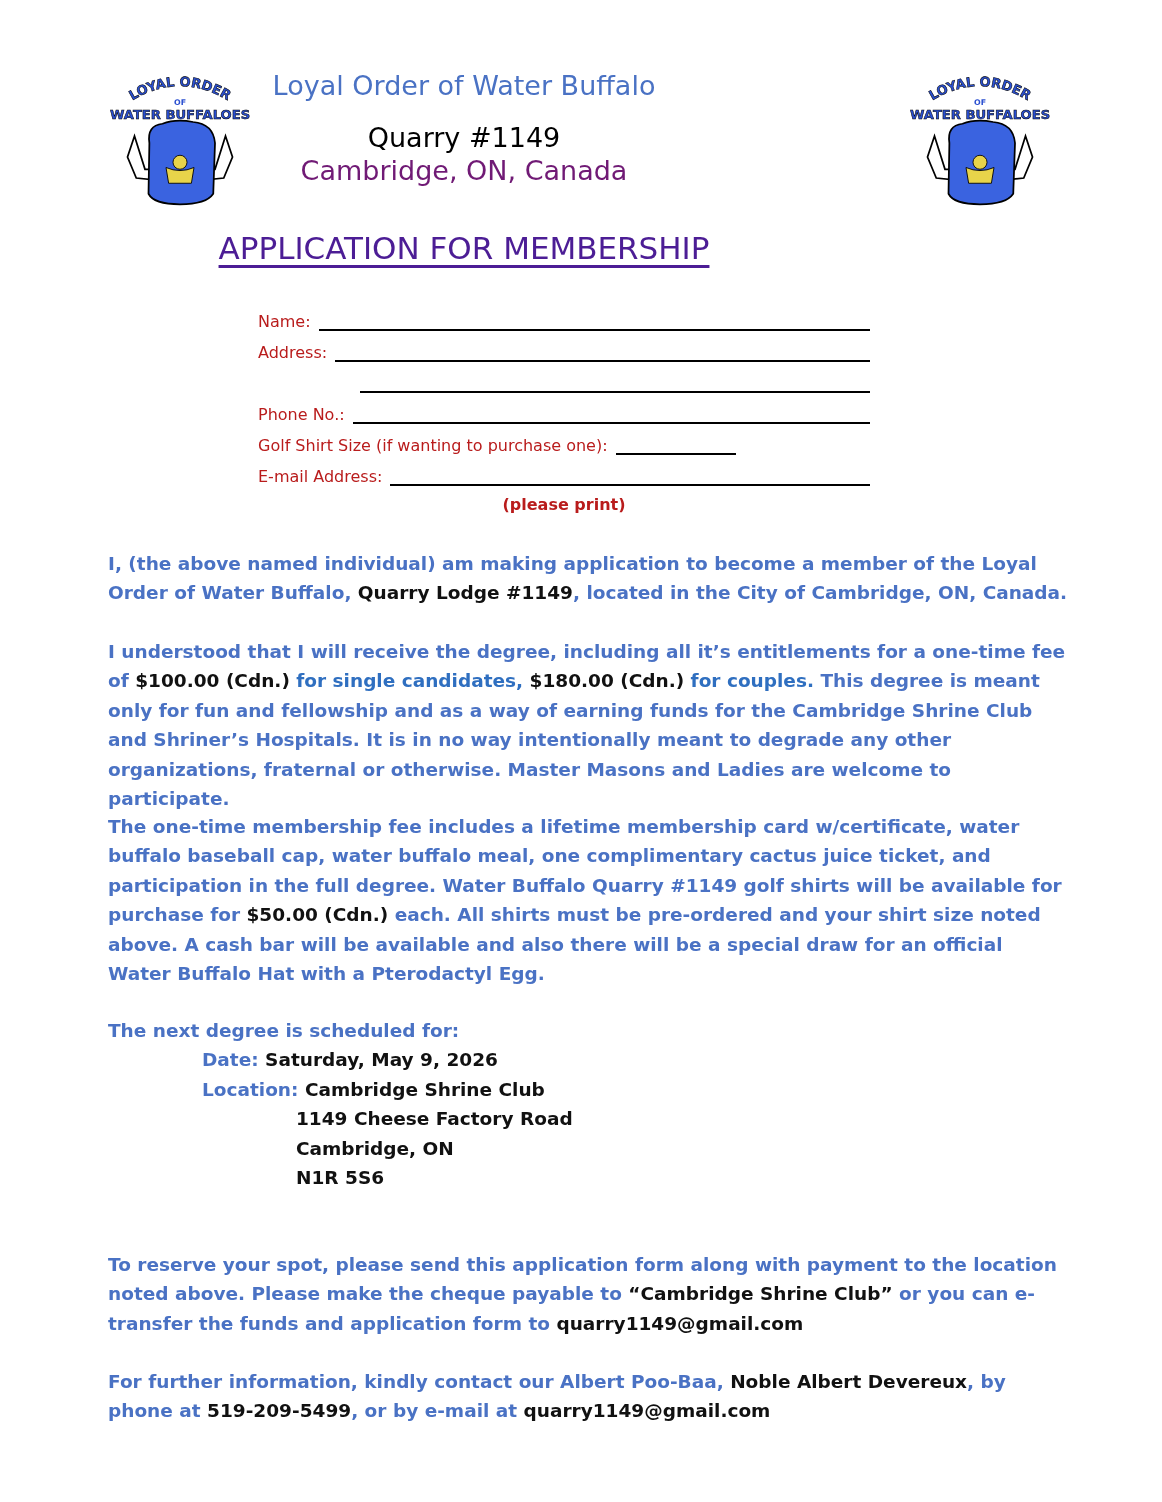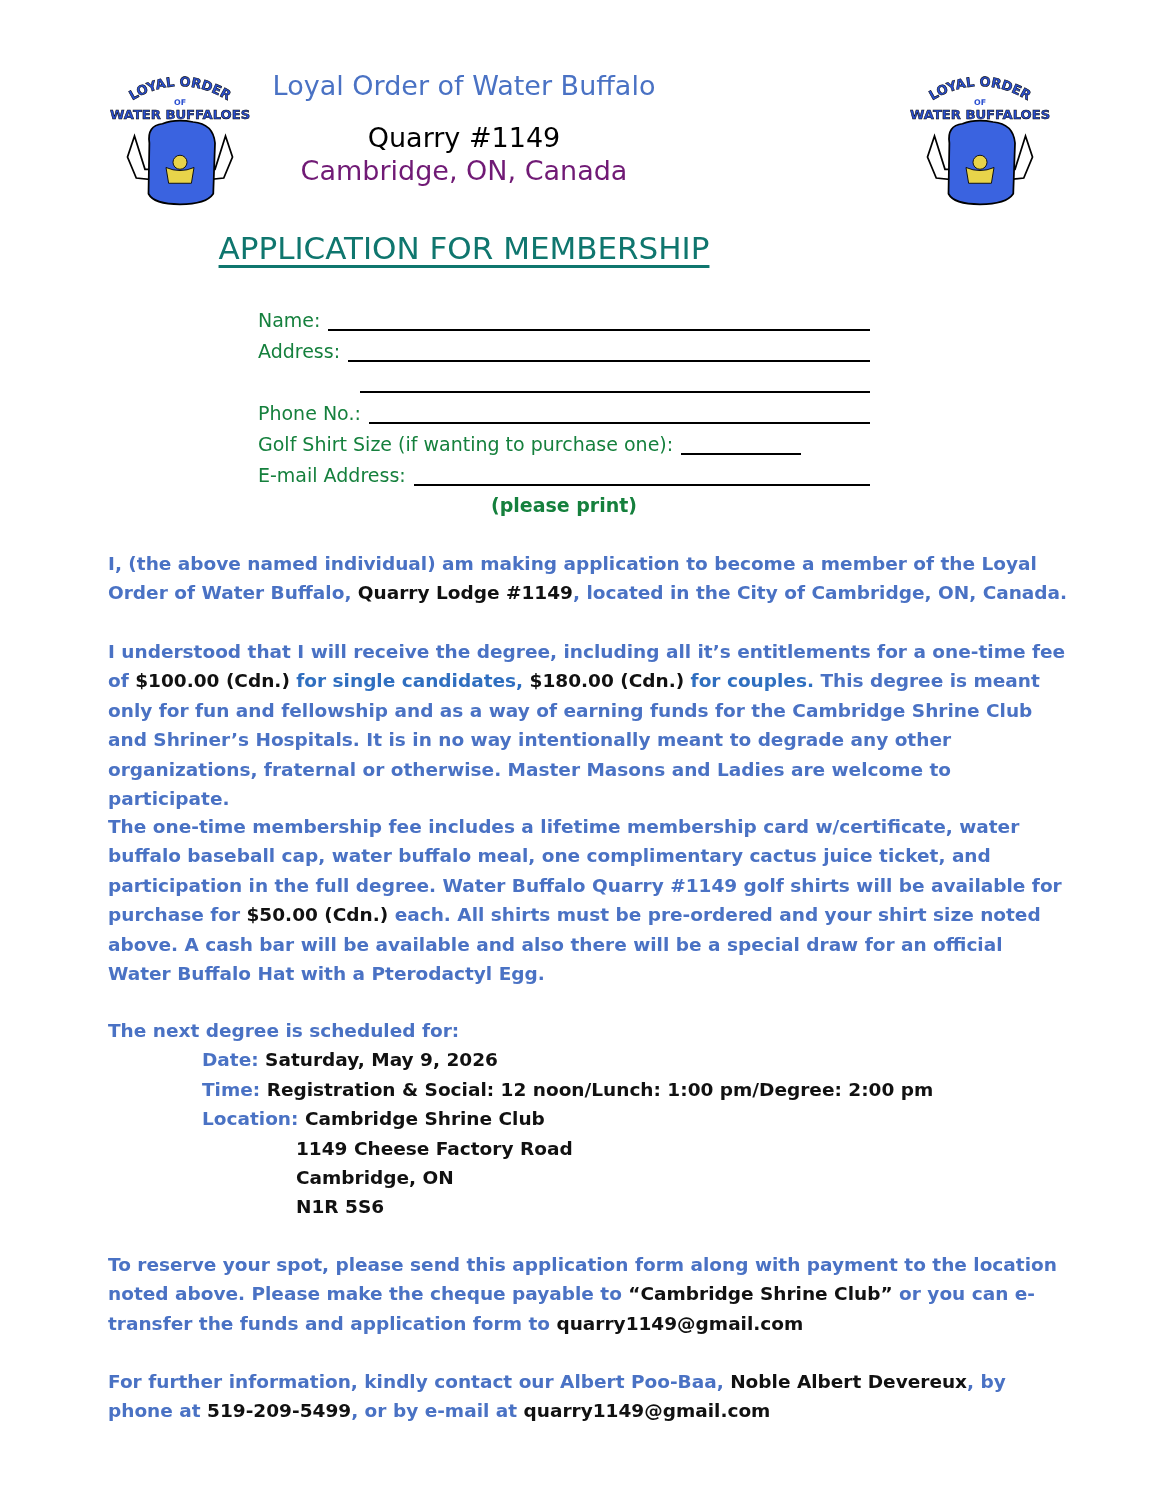--- a/index.html
+++ b/index.html
@@ -5,22 +5,22 @@
     html, body { margin: 0; padding: 0; background: #ffffff; }
     body { width: 1162px; height: 1502px; position: relative; overflow: hidden;
       font-family: "DejaVu Sans", sans-serif; color: #4a72c4; }
     .logo { position: absolute; width: 140px; height: 150px; }
     .logo.left { left: 110px; top: 68px; }
     .logo.right { left: 910px; top: 68px; }
     .hdr { position: absolute; left: 0; width: 928px; text-align: center; }
     .hdr1 { top: 70px; font-size: 27px; color: #4a72c4; }
     .hdr2 { top: 122px; font-size: 27px; color: #000; }
     .hdr3 { top: 155px; font-size: 27px; color: #701a75; }
-    .title { top: 230px; font-size: 31px; color: #0f766e; text-decoration: underline; text-underline-offset: 6px; }
-    .form { position: absolute; left: 258px; top: 300px; width: 612px; font-size: 19px; color: #15803d; }
+    .title { top: 230px; font-size: 31px; color: #4c1d95; text-decoration: underline; text-underline-offset: 6px; }
+    .form { position: absolute; left: 258px; top: 300px; width: 612px; font-size: 16px; color: #b91c1c; }
     .row { display: flex; align-items: flex-end; height: 31px; }
     .row .lbl { white-space: nowrap; margin-right: 8px; }
     .row .line { flex: 1; border-bottom: 2px solid #000; height: 20px; }
     .row.indent { padding-left: 102px; }
     .row .short { flex: none; width: 120px; border-bottom: 2px solid #000; height: 20px; }
     .print { text-align: center; height: 33px; line-height: 38px; font-weight: bold; }
     .body { position: absolute; left: 108px; width: 960px; font-size: 18.5px; font-weight: bold; line-height: 29.4px; color: #4a72c4; }
     .blk { color: #111; }
     .blue2 { color: #2f6fc0; }
     .p1 { top: 549px; }
@@ -103,21 +103,20 @@
   <span>I understood that I will receive the degree, including all it’s entitlements for a one-time fee of </span><span class="blk">$100.00 (Cdn.)</span><span class="blue2"> for single candidates, </span><span class="blk">$180.00 (Cdn.)</span><span class="blue2"> for couples.</span><span>  This degree is meant only for fun and fellowship and as a way of earning funds for the Cambridge Shrine Club and Shriner’s Hospitals.  It is in no way intentionally meant to degrade any other organizations, fraternal or otherwise.  Master Masons and Ladies are welcome to participate.</span>
 </div>
 
 <div class="body p3">
   <span>The one-time membership fee includes a lifetime membership card w/certificate, water buffalo baseball cap, water buffalo meal, one complimentary cactus juice ticket, and participation in the full degree.  Water Buffalo Quarry #1149 golf shirts will be available for purchase for </span><span class="blk">$50.00 (Cdn.)</span><span> each.  All shirts must be pre-ordered and your shirt size noted above.  A cash bar will be available and also there will be a special draw for an official Water Buffalo Hat with a Pterodactyl Egg.</span>
 </div>
 
 <div class="body p4">
   <div>The next degree is scheduled for:</div>
   <div class="sched"><span>Date:</span> <span class="blk">Saturday, May 9, 2026</span></div>
-  <div class="sched"><span>Time:</span> <span class="blk">Registration &amp; Social: 12 noon/Lunch: 1:00 pm/Degree: 2:00 pm</span></div>
   <div class="sched"><span>Location:</span> <span class="blk">Cambridge Shrine Club</span></div>
   <div class="addr blk">1149 Cheese Factory Road</div>
   <div class="addr blk">Cambridge, ON</div>
   <div class="addr blk">N1R 5S6</div>
 </div>
 
 <div class="body p5">
   <span>To reserve your spot, please send this application form along with payment to the location noted above.  Please make the cheque payable to </span><span class="blk">“Cambridge Shrine Club”</span><span> or you can e-transfer the funds and application form to </span><span class="blk">quarry1149@gmail.com</span>
 </div>
 

